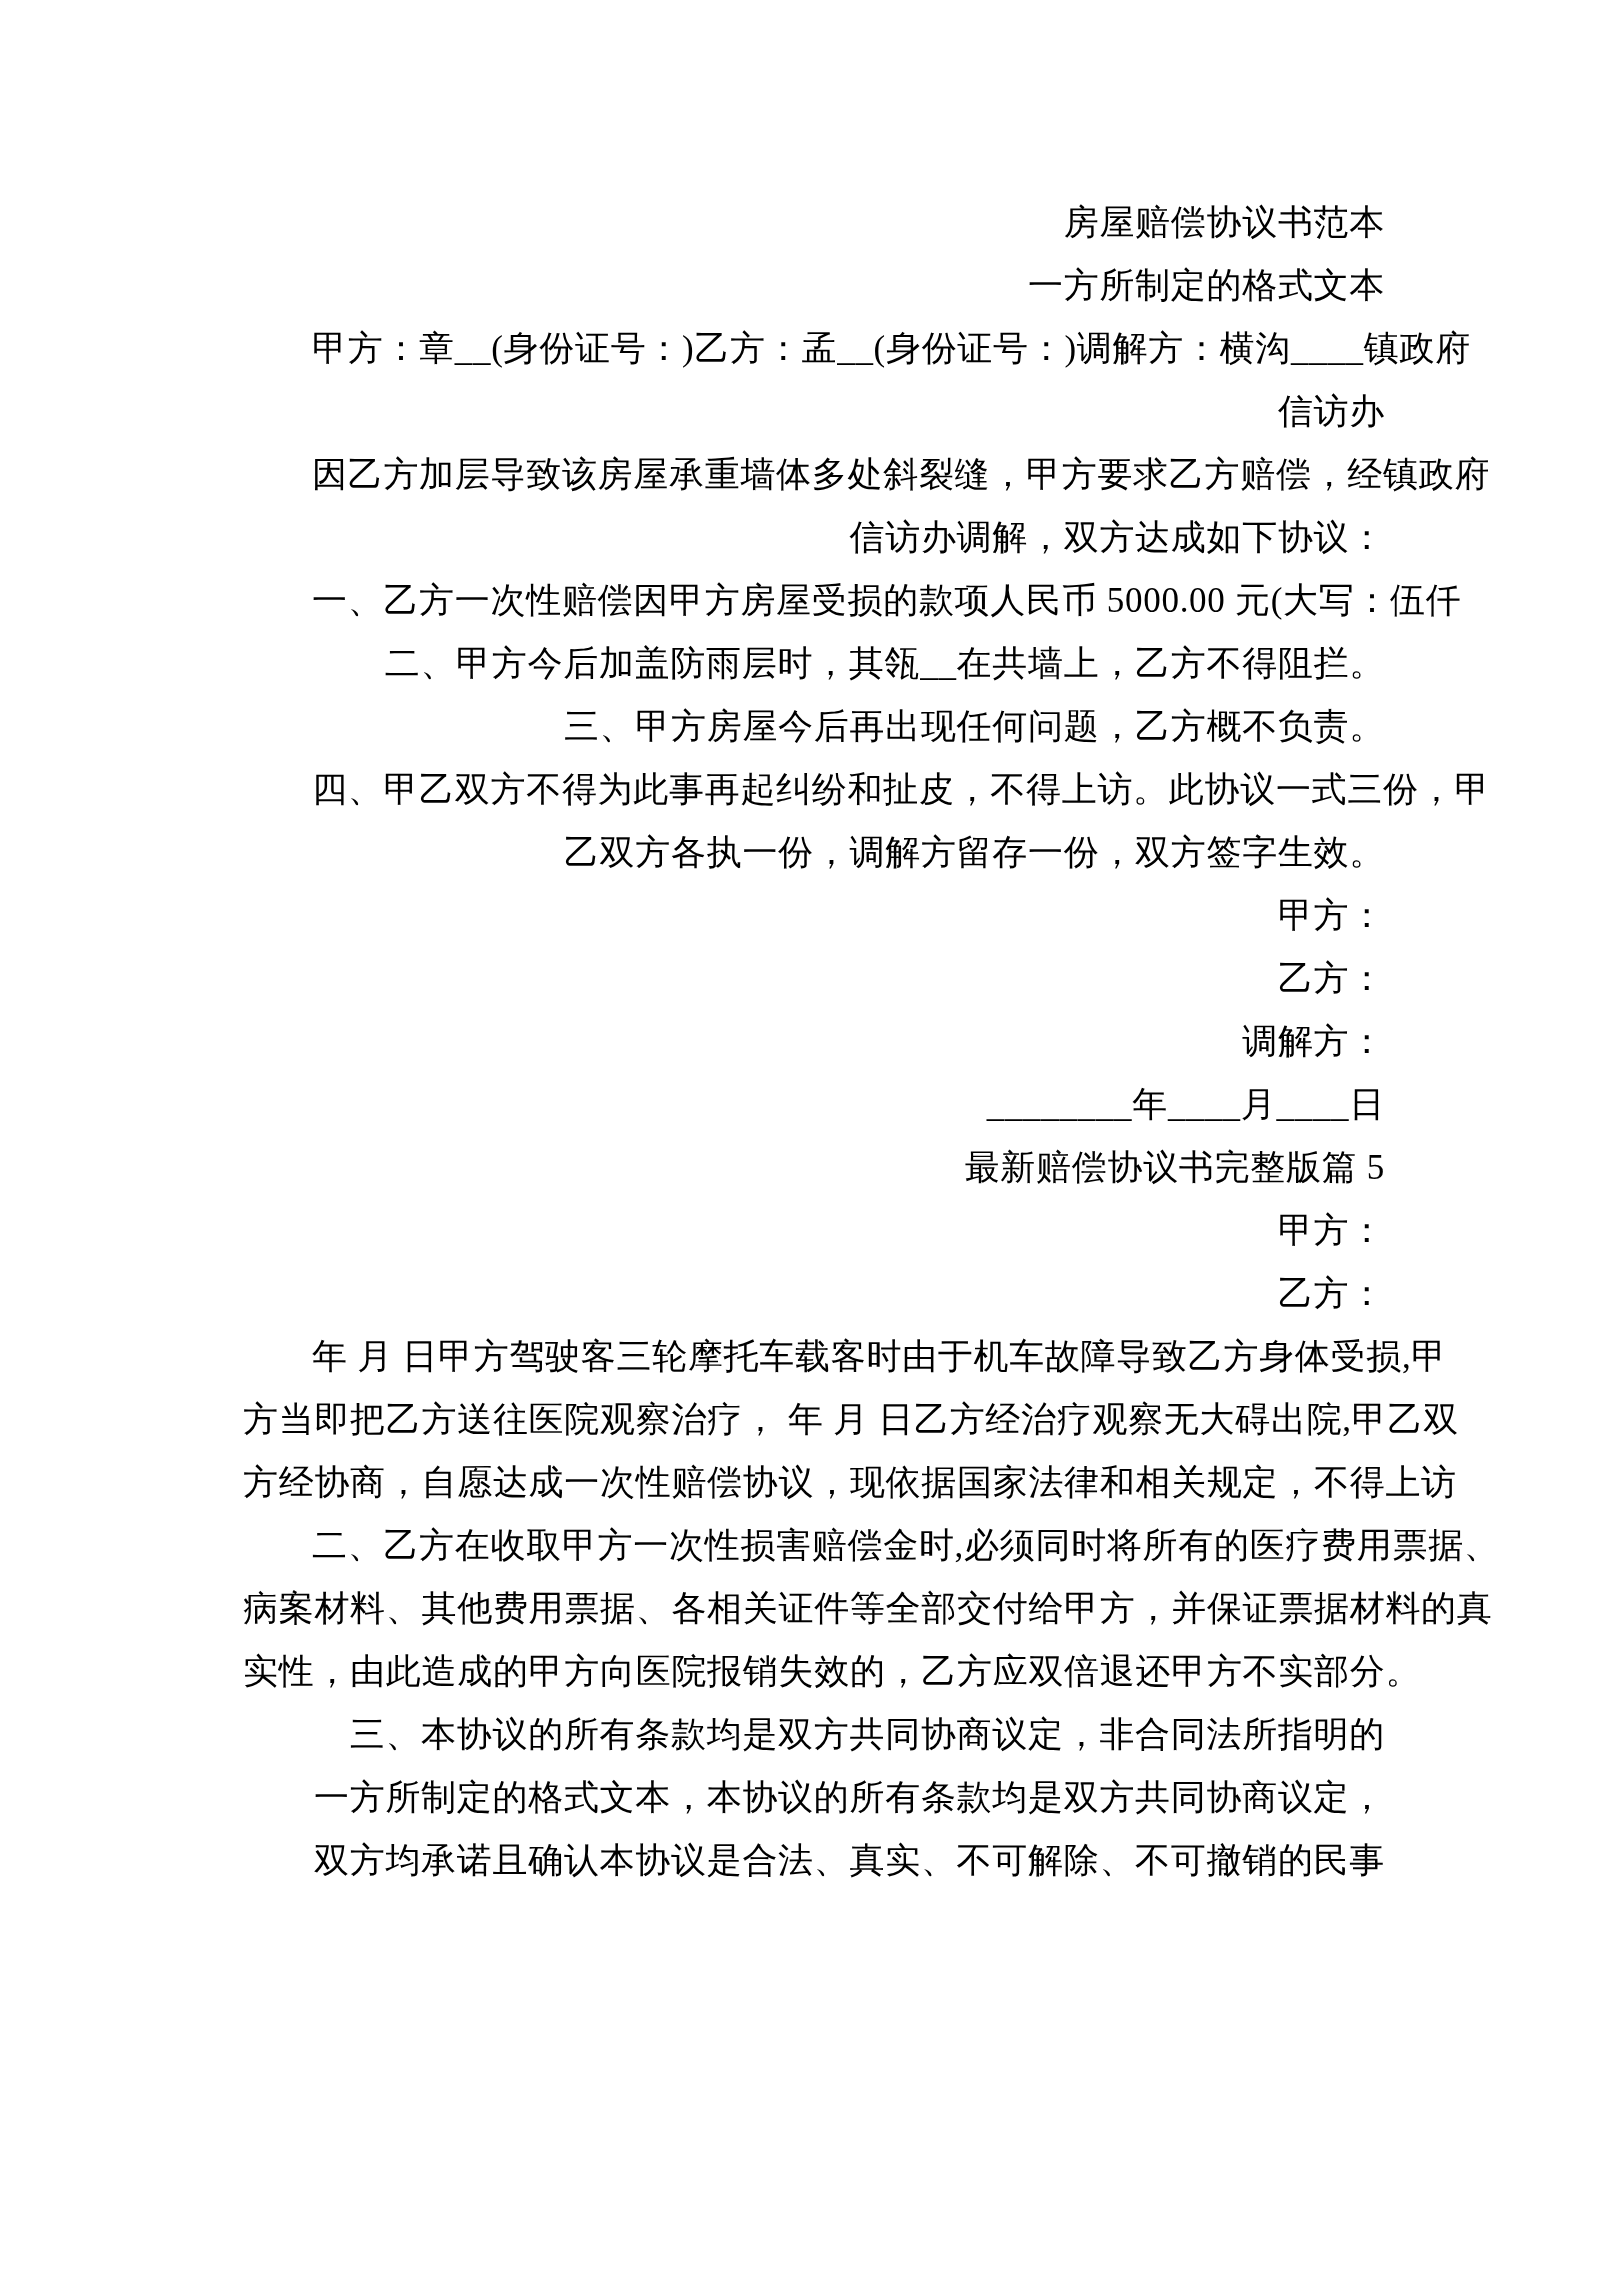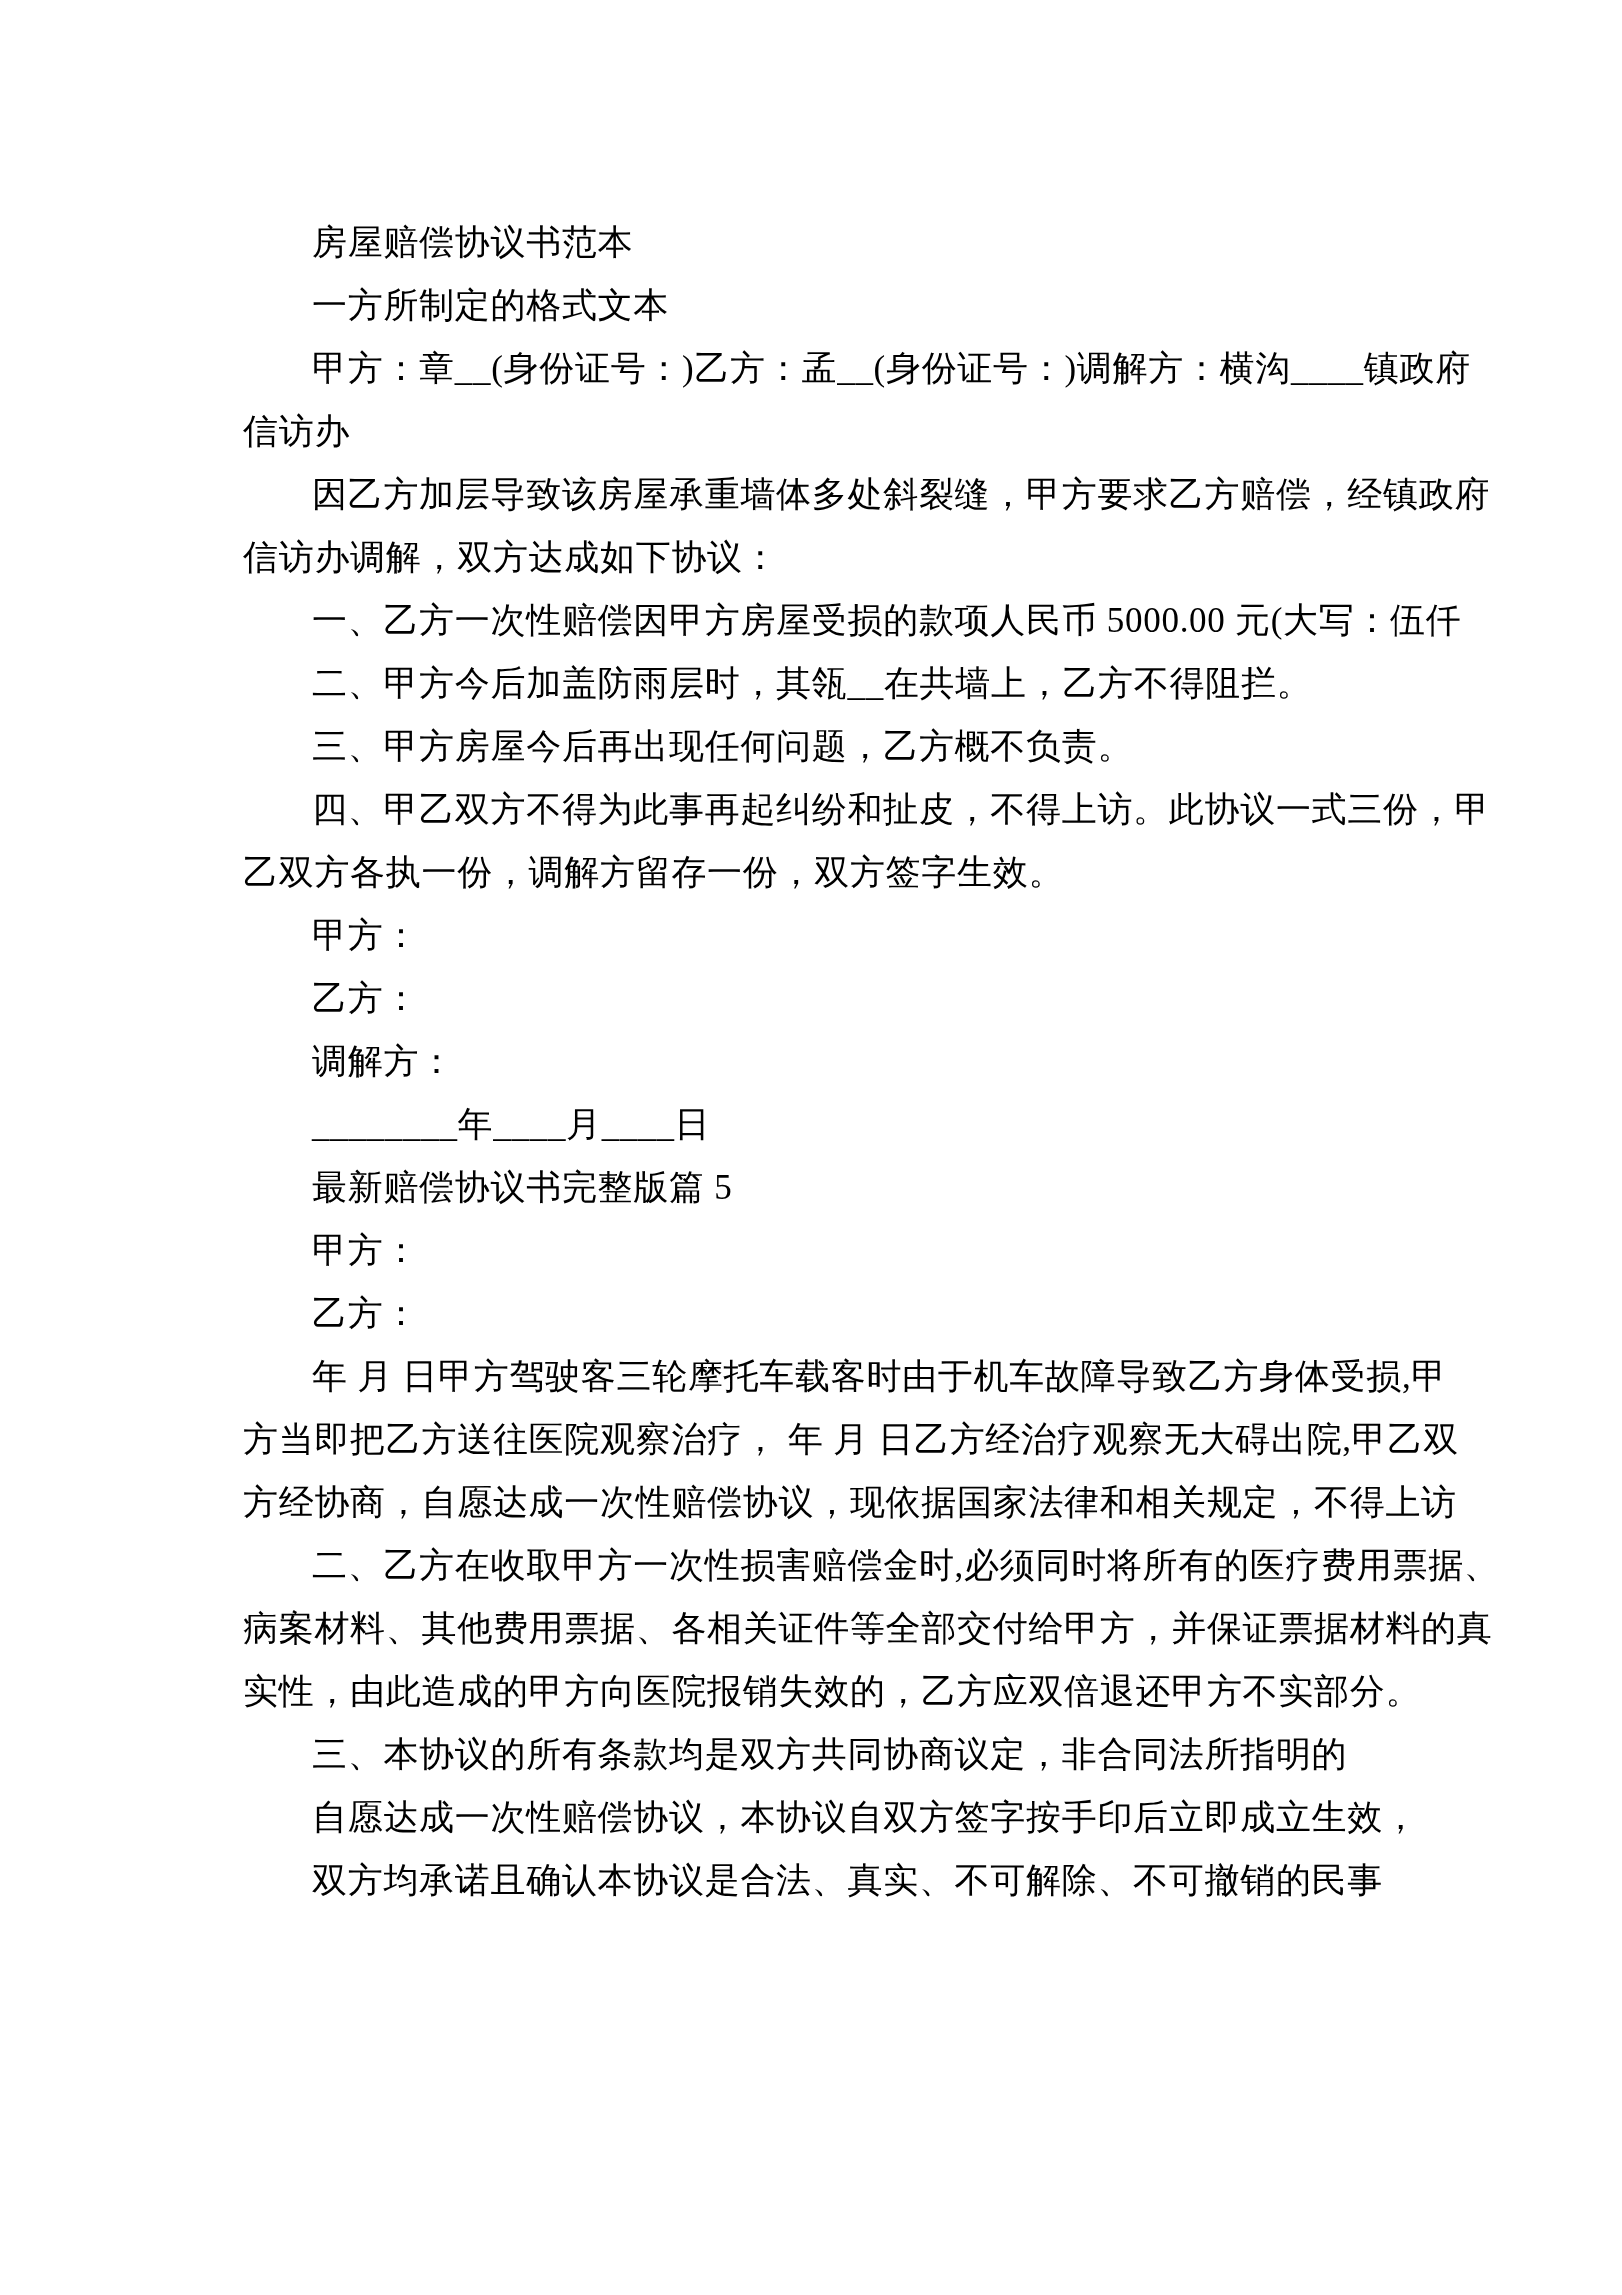--- a/index.html
+++ b/index.html
@@ -18,22 +18,23 @@
     left: 0;
     top: 0;
     width: 1623px;
     height: 2295px;
     background: #ffffff;
     overflow: hidden;
   }
   .doc-body {
     position: absolute;
     left: 243px;
-    top: 211px;
+    top: 191px;
     width: 1142px;
+    text-align: right;
   }
   .doc-line {
     font-size: 35px;
     line-height: 63px;
     height: 63px;
     color: #000000;
     white-space: nowrap;
     letter-spacing: 0.7px;
     font-weight: 400;
   }
@@ -64,17 +65,17 @@
       <div class="doc-line indent">最新赔偿协议书完整版篇 5</div>
       <div class="doc-line indent">甲方：</div>
       <div class="doc-line indent">乙方：</div>
       <div class="doc-line indent">年 月 日甲方驾驶客三轮摩托车载客时由于机车故障导致乙方身体受损,甲</div>
       <div class="doc-line">方当即把乙方送往医院观察治疗， 年 月 日乙方经治疗观察无大碍出院,甲乙双</div>
       <div class="doc-line">方经协商，自愿达成一次性赔偿协议，现依据国家法律和相关规定，不得上访</div>
       <div class="doc-line indent">二、乙方在收取甲方一次性损害赔偿金时,必须同时将所有的医疗费用票据、</div>
       <div class="doc-line">病案材料、其他费用票据、各相关证件等全部交付给甲方，并保证票据材料的真</div>
       <div class="doc-line">实性，由此造成的甲方向医院报销失效的，乙方应双倍退还甲方不实部分。</div>
       <div class="doc-line indent">三、本协议的所有条款均是双方共同协商议定，非合同法所指明的</div>
-      <div class="doc-line indent">自愿达成一次性赔偿协议，本协议自双方签字按手印后立即成立生效，</div>
+      <div class="doc-line indent">一方所制定的格式文本，本协议的所有条款均是双方共同协商议定，</div>
       <div class="doc-line indent">双方均承诺且确认本协议是合法、真实、不可解除、不可撤销的民事</div>
     </div>
 </div>
 
 
 </body></html>

